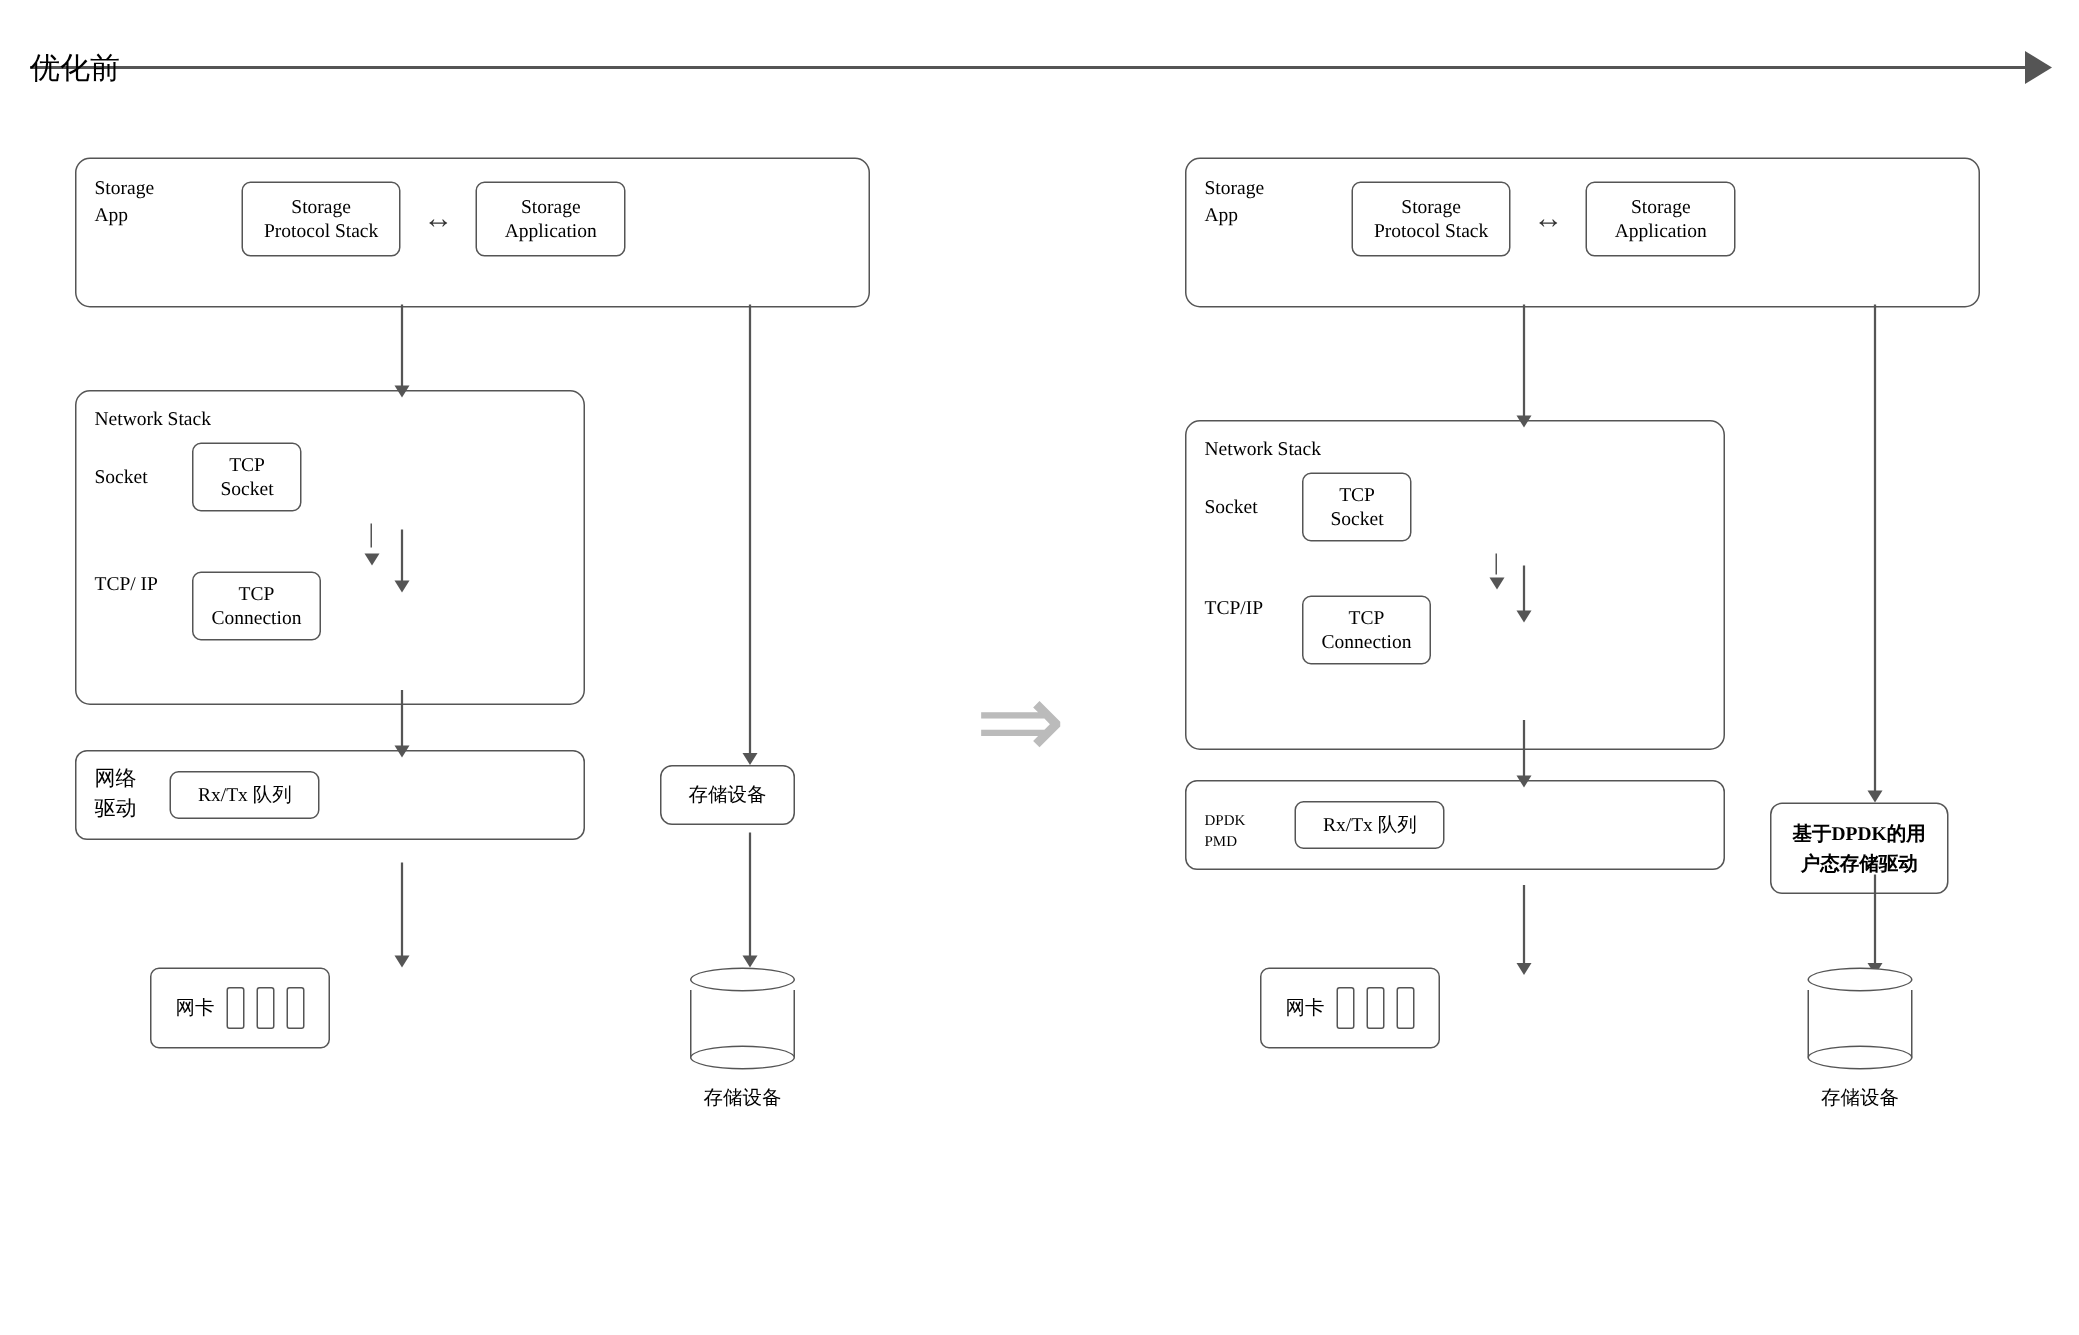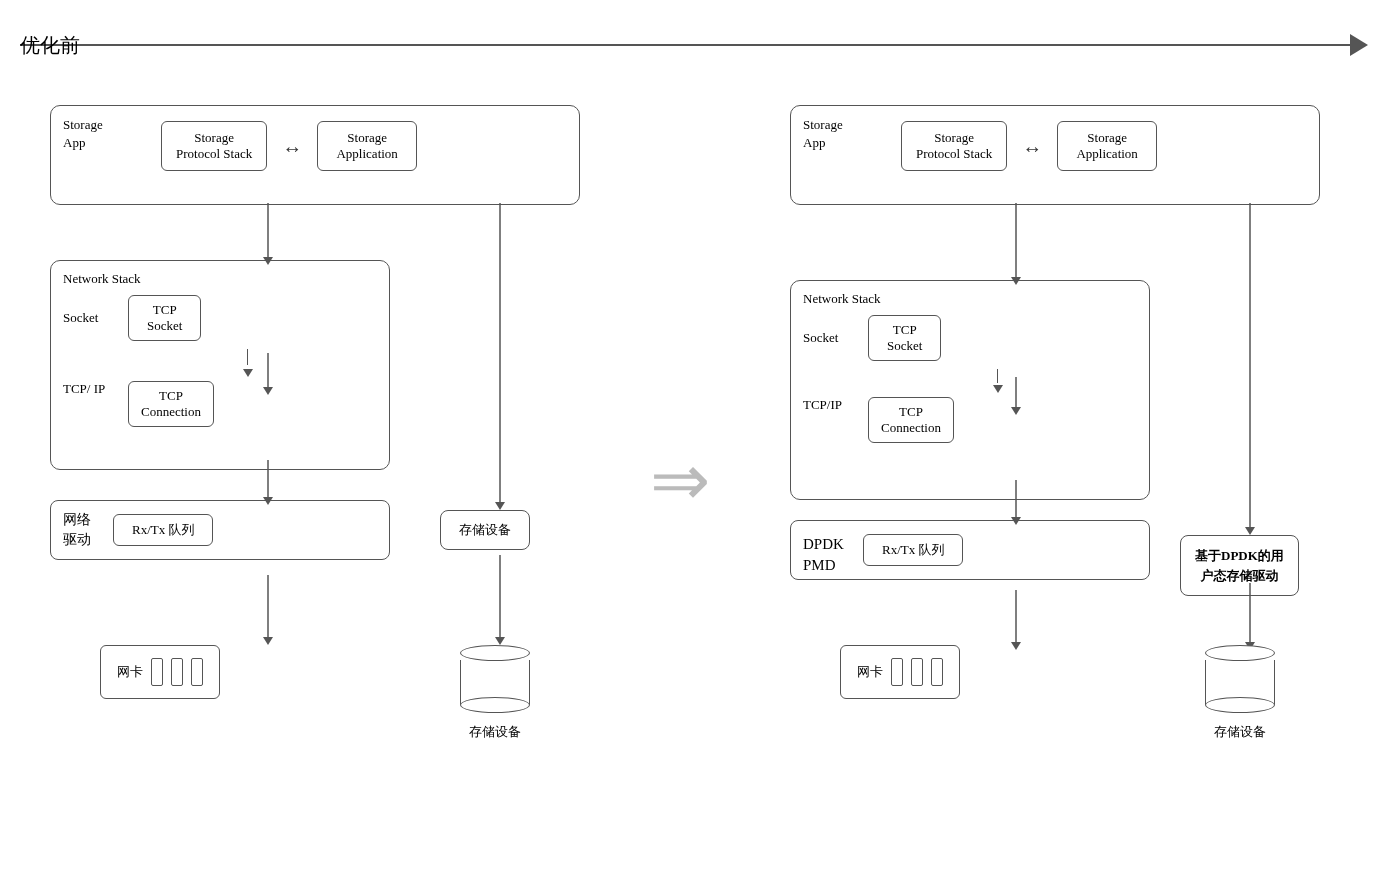--- a/index.html
+++ b/index.html
@@ -213,21 +213,21 @@
       <div style="display:flex;align-items:flex-start;gap:10px;">
         <div style="font-size:13px;min-width:55px;">TCP/IP</div>
         <div style="border:1.5px solid #555;border-radius:6px;padding:6px 12px;text-align:center;font-size:13px;">
           <span style="white-space:pre-line;">TCP
 Connection</span>
         </div>
       </div>
     </div>
 
     <div style="position:absolute;top:435px;left:770px;width:360px;height:60px;border:1.5px solid #555;border-radius:8px;display:flex;align-items:center;gap:10px;padding:8px 12px;">
-      <div style="font-size:15px;white-space:pre-line;line-height:1.4;min-width:50px;margin-top:10px;">DPDK
+      <div style="font-size:10px;white-space:pre-line;line-height:1.4;min-width:50px;margin-top:10px;">DPDK
 PMD</div>
       <div style="border:1.5px solid #555;border-radius:6px;padding:6px 18px;text-align:center;font-size:13px;">Rx/Tx 队列</div>
     </div>
 
     <div style="position:absolute;top:560px;left:820px;border:1.5px solid #555;border-radius:6px;padding:12px 16px;display:flex;align-items:center;gap:8px;background:#fff;">
       <span style="font-size:13px;">网卡</span>
       <div style="width:12px;height:28px;border:1.5px solid #555;border-radius:2px;"></div>
       <div style="width:12px;height:28px;border:1.5px solid #555;border-radius:2px;"></div>
       <div style="width:12px;height:28px;border:1.5px solid #555;border-radius:2px;"></div>
     </div>

